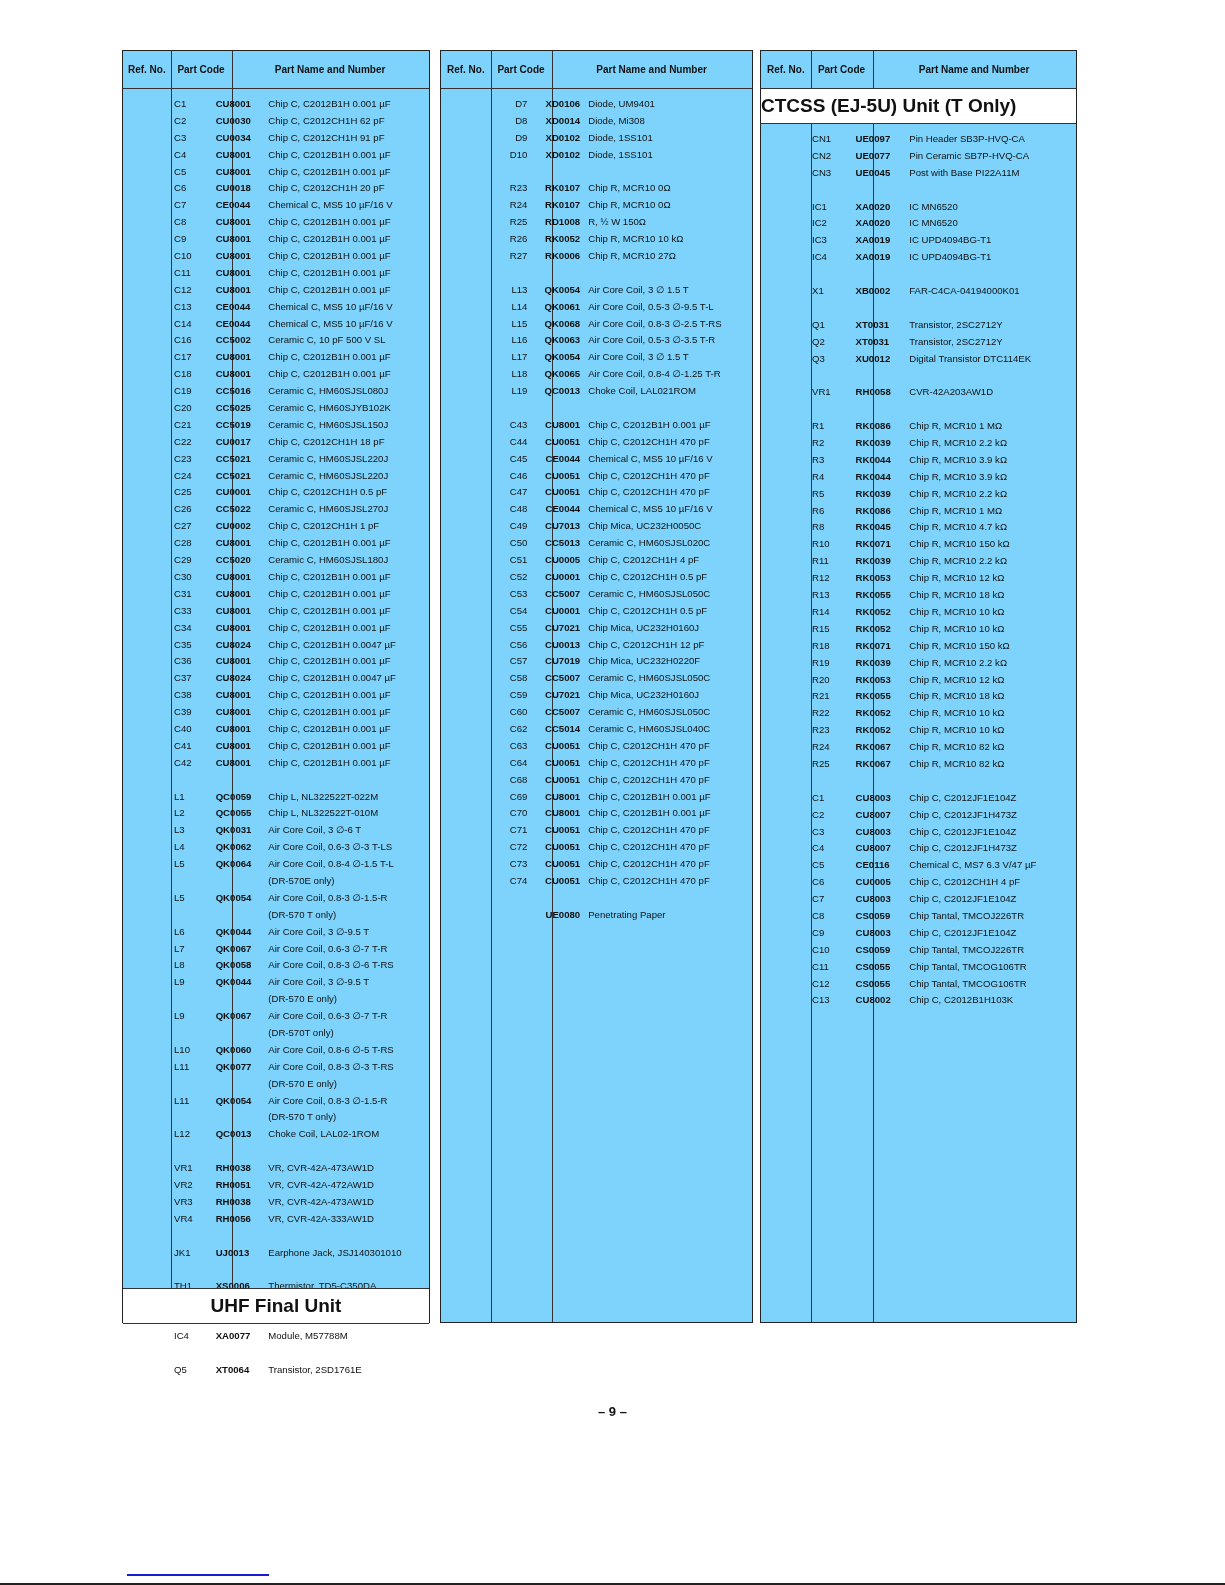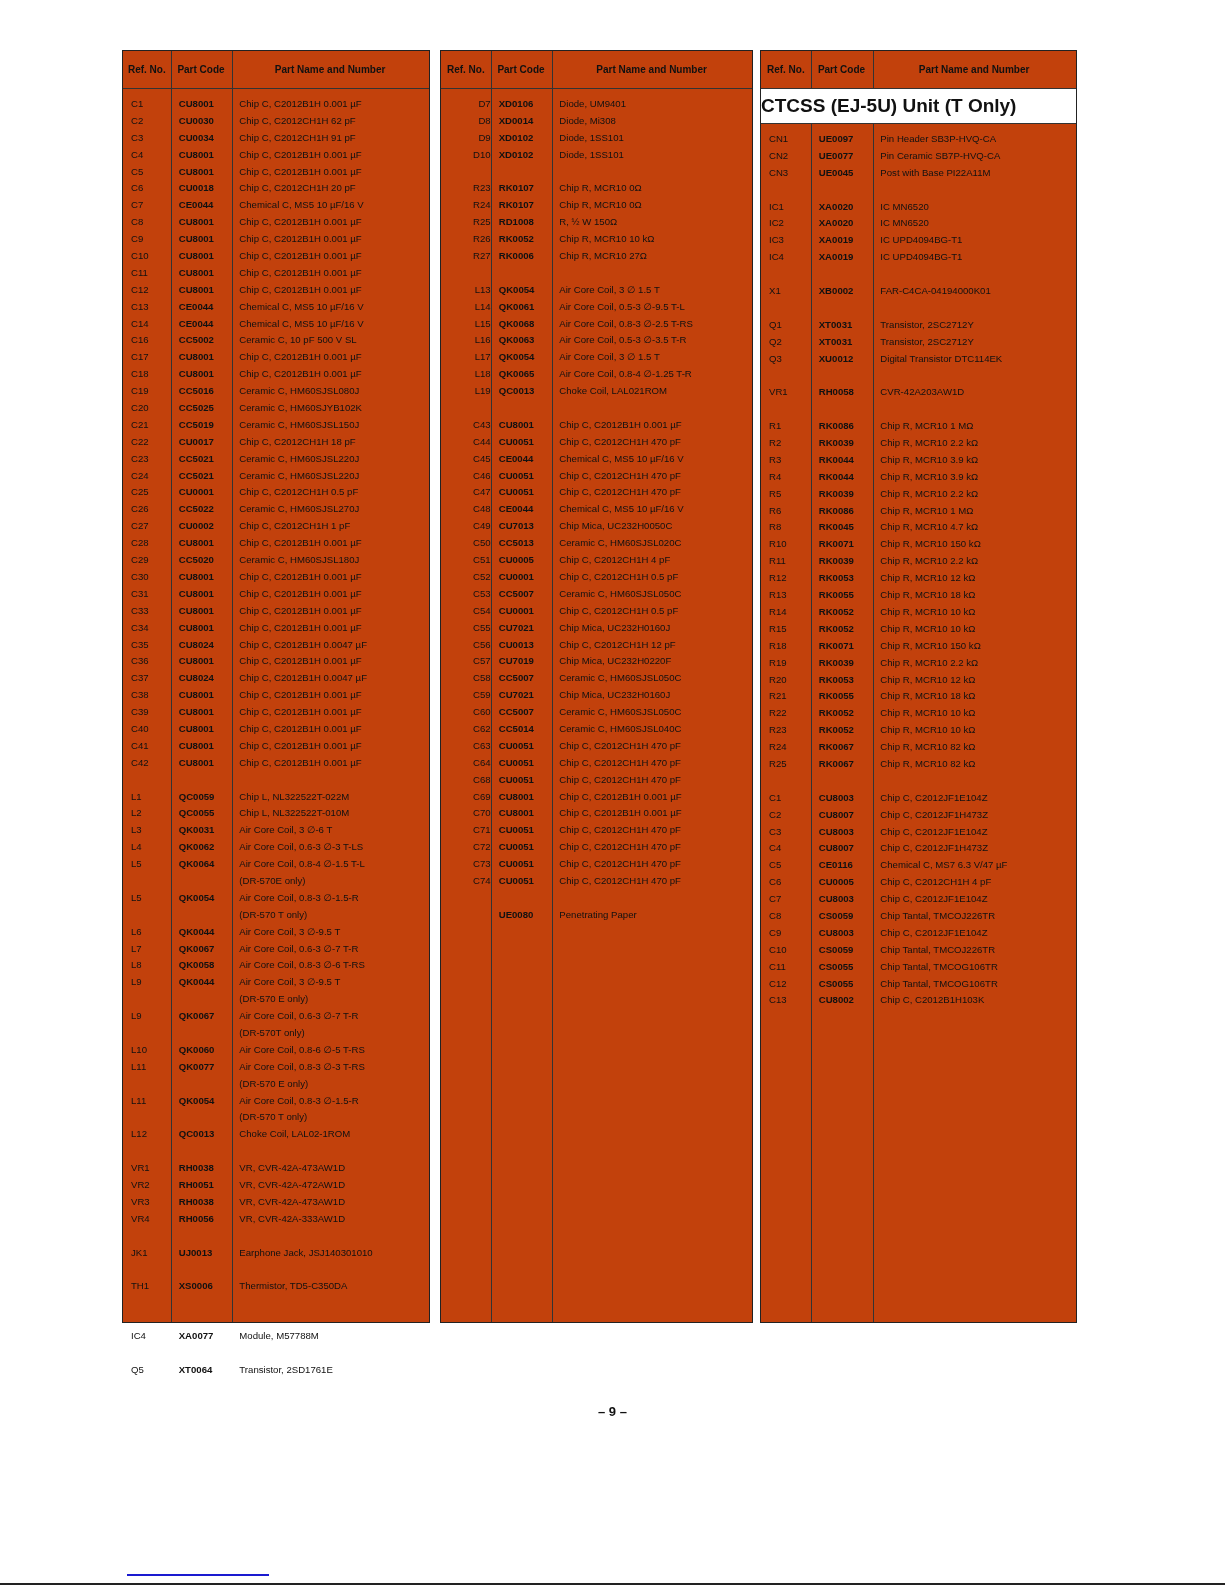--- a/index.html
+++ b/index.html
@@ -1,35 +1,35 @@
 <!DOCTYPE html>
 <html><head>
 <meta charset="utf-8">
 <style>
   html, body { margin: 0; padding: 0; background: #ffffff; }
   body { width: 1225px; height: 1585px; position: relative; overflow: hidden;
          font-family: "Liberation Sans", sans-serif; color: #111; }
-  .tbl { position: absolute; top: 50px; border: 1.5px solid #222; box-sizing: border-box; background: #c2410c; }
+  .tbl { position: absolute; top: 50px; border: 1.5px solid #222; box-sizing: border-box; background: #7dd3fc; }
   .tbl .vline { position: absolute; top: 0; bottom: 0; border-left: 1.2px solid #333; }
   .hdr { position: relative; height: 37px; border-bottom: 1.2px solid #333; display: flex; }
   .hdr div { display: flex; align-items: center; justify-content: center; text-align: center;
              font-size: 10px; font-weight: bold; line-height: 11px; }
   .section-title { position: relative; font-weight: bold; font-size: 19px;
                    border-bottom: 1.2px solid #333; background: #fff; z-index: 2; }
-  .rows { position: relative; padding-top: 7px; }
+  .rows { position: relative; padding-top: 7px; margin-left: 43px; }
   .row { display: flex; height: 16.9px; font-size: 9.6px; line-height: 16.9px; white-space: nowrap; }
   .row .ref { padding-left: 8px; box-sizing: border-box; }
   .row .code { padding-left: 8px; box-sizing: border-box; font-weight: bold; }
   .row .name { padding-left: 8px; box-sizing: border-box; }
   .gap { height: 16.9px; }
   #t1 { left: 122px; width: 308px; height: 1273px; }
   #t2 { left: 440px; width: 313px; height: 1273px; }
   #t3 { left: 760px; width: 317px; height: 1273px; }
   .w1a { width: 48px; } .w1b { width: 61px; } .w1c { width: 199px; }
-  .w2a { width: 50px; text-align: right; } .w2b { width: 61px; } .w2c { width: 202px; }
+  .w2a { width: 50px; text-align: right; } .w2b { width: 61px; text-align: right; } .w2c { width: 202px; }
   .w3a { width: 50px; } .w3b { width: 62px; } .w3c { width: 205px; }
   .unit-banner { position: absolute; left: 0; right: 0; text-align: center; font-weight: bold;
                  font-size: 19px; background: #fff; border-top: 1.2px solid #333;
                  border-bottom: 1.2px solid #333; z-index: 3; height: 34px; line-height: 34px; }
   #page-num { position: absolute; top: 1404px; left: 0; width: 1225px; text-align: center;
               font-size: 13px; font-weight: bold; }
   #link-line { position: absolute; left: 127px; top: 1574px; width: 142px; height: 1.5px; background: #1a1ad0; }
   #bottom-bar { position: absolute; left: 0; right: 0; top: 1583px; height: 2px; background: #222; }
 </style>
 </head>
@@ -377,20 +377,21 @@
         <div class="code w1b">UJ0013</div>
         <div class="name w1c">Earphone Jack, JSJ140301010</div>
       </div>
       <div class="gap"></div>
       <div class="row">
         <div class="ref w1a">TH1</div>
         <div class="code w1b">XS0006</div>
         <div class="name w1c">Thermistor, TD5-C350DA</div>
       </div>
     </div>
+  <div class="unit-banner" style="top:1237px">UHF Final Unit</div>
   <div class="rows" id="t1-sec-rows" style="position:absolute;top:1277px;left:0;right:0;padding-top:0">
       <div class="row">
         <div class="ref w1a">IC4</div>
         <div class="code w1b">XA0077</div>
         <div class="name w1c">Module, M57788M</div>
       </div>
       <div class="gap"></div>
       <div class="row">
         <div class="ref w1a">Q5</div>
         <div class="code w1b">XT0064</div>

